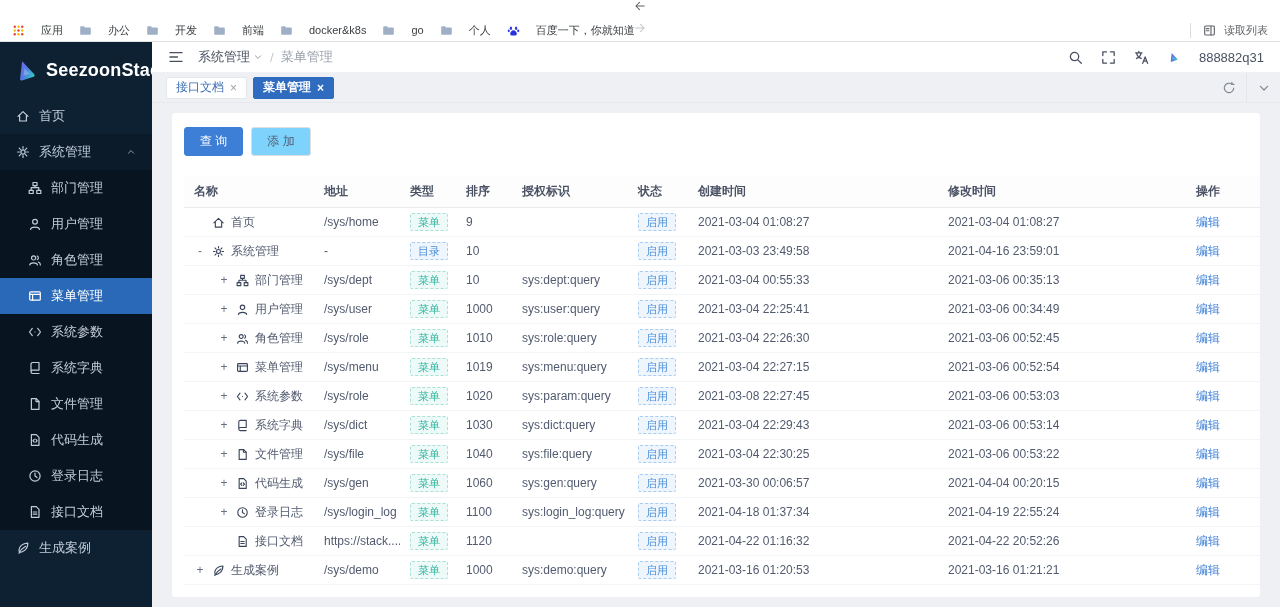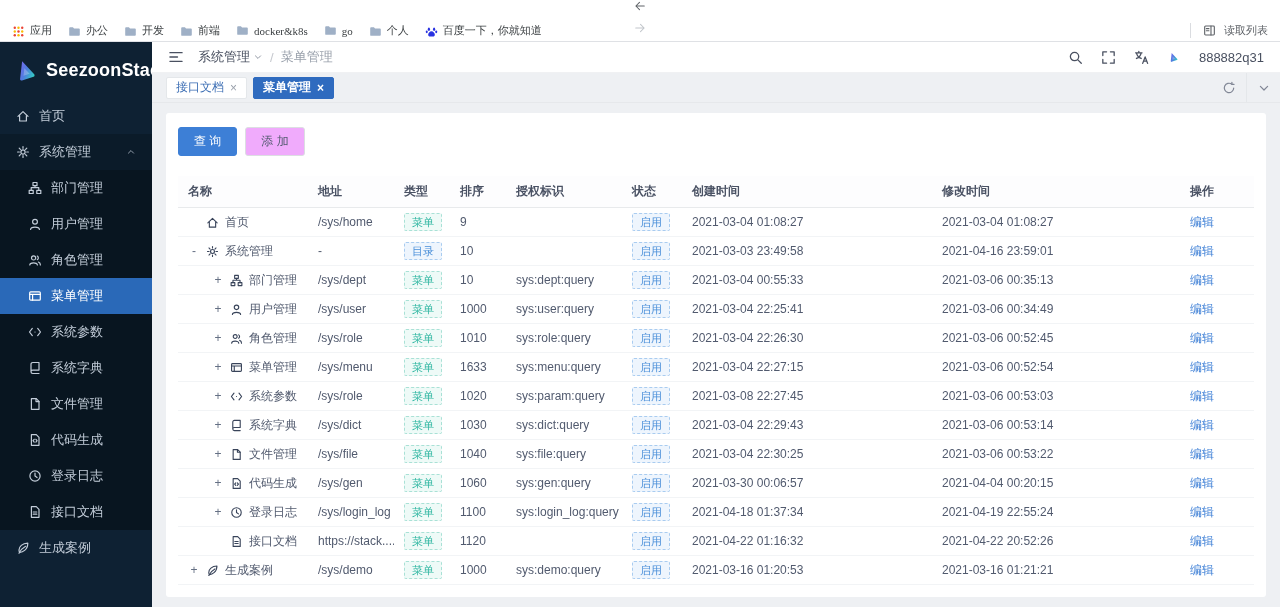--- a/index.html
+++ b/index.html
@@ -12,21 +12,21 @@
   .chrome { height:42px; background:#fff; border-bottom:1px solid #dfe1e5; }
   .url-row { height:19px; display:flex; align-items:center; padding:0 12px; gap:10px; font-size:12px; color:#5f6368;flex-direction:column; }
   .nav-ico { font-size:12px; color:#5f6368; cursor:pointer; }
   .nav-ico.disabled { color:#c2c6cb; }
   .lock { font-size:10px; color:#5f6368; margin-left:8px; }
   .url-text { color:#202124; font-size:11.5px; letter-spacing:.1px; }
   .chrome-right { margin-left:auto; display:flex; align-items:center; gap:11px; }
   .chrome-right .nav-ico { font-size:13px; }
   .update-pill { border:5px solid #0f172a; background:#fdeeed; color:#c5221f; font-size:10.5px; padding:1px 9px; border-radius:9px; cursor:pointer; }
   .bm-row { height:22px; display:flex; align-items:center; padding:0 12px; gap:16px; font-size:11px; color:#3c4043; }
-  .bm { display:flex; align-items:flex-end; gap:5px; cursor:pointer; white-space:nowrap;font-family:Liberation Serif, serif; }
+  .bm { display:flex; align-items:center; gap:16px; cursor:pointer; white-space:nowrap; }
   .bm [data-icon] { font-size:13px; }
   .bm-right { margin-left:auto; display:flex; align-items:center; gap:8px; border-left:1px solid #dadce0; padding-left:12px; color:#5f6368; }
   .bm-right [data-icon] { font-size:13px; }
 
   
   .app { display:flex; height:565px; }
 
   
   .sidebar { width:152px; background:var(--sidebar-bg,#0e2133); color:#c3cdd9; font-size:13px; flex:none; display:flex; flex-direction:column; }
   .brand { height:56px; display:flex; align-items:center; gap:8px; padding:0 12px; color:#fff; font-weight:bold; font-size:18px; letter-spacing:.2px; }
@@ -57,24 +57,24 @@
   .tabbar { height:32px; background:#eef0f3; display:flex; align-items:center; gap:6px; padding-left:14px; border-bottom:1px solid #e6e8eb; }
   .tab { height:22px; display:flex; align-items:center; gap:6px; padding:0 9px; background:#fff; border:1px solid #e4e7ea; border-radius:2px; font-size:12px; color:#3c6eb4; cursor:pointer; }
   .tab .tab-x { font-size:12px; color:#9aa1ac; line-height:1; }
   .tab.active { background:var(--accent,#2f6bbf); border-color:var(--accent,#2f6bbf); color:#fff; font-weight:bold; }
   .tab.active .tab-x { color:#fff; }
   .tab-controls { margin-left:auto; display:flex; align-items:center; height:100%; }
   .ctrl { width:34px; height:100%; display:flex; align-items:center; justify-content:center; color:#808695; font-size:14px; cursor:pointer; }
   .ctrl + .ctrl { border-left:1px solid #e4e7ea; }
 
   
-  .content { flex:1; background:var(--content-bg,#eef0f3); padding:10px 14px; }
+  .content { flex:1; background:var(--content-bg,#eef0f3); padding:10px 20px; }
   .panel { background:#fff; border-radius:3px; padding:14px 12px 12px; }
   .btn-row { display:flex; gap:8px; }
-  .btn { font-size:12px; padding:5px 15px; border-radius:3px; cursor:pointer; border:1px solid #dcdee2; background:#f0abfc; color:#515a6e; }
+  .btn { font-size:12px; padding:5px 15px; border-radius:3px; cursor:pointer; border:1px solid #dcdee2; background:#7dd3fc; color:#515a6e; }
   .btn.primary { background:var(--link,#3d7fd6); border-color:var(--link,#3d7fd6); color:#fff; }
 
   table { width:100%; border-collapse:collapse; table-layout:fixed; margin-top:20px; font-size:12px; }
   thead th { text-align:left; font-weight:bold; color:#4a5264; padding:7px 10px; background:#fdfdfe; border-bottom:1px solid #e8eaec; white-space:nowrap; overflow:hidden; }
   tbody td { padding:5px 10px; height:29px; border-bottom:1px solid #f2f4f6; white-space:nowrap; overflow:hidden; color:#515a6e; }
   .name-cell { display:flex; align-items:center; gap:6px; }
   .name-cell.lv1 { padding-left:24px; }
   .expander { width:12px; flex:none; text-align:center; color:#657084; font-size:12px; cursor:pointer; }
   .row-ico { font-size:13px; color:#39445a; }
   .tag { display:inline-block; font-size:11px; line-height:16px; padding:0 7px; border-radius:2px; border:1px dashed; }
@@ -618,21 +618,21 @@
                       <svg viewBox="0 0 14 14" fill="none" stroke="currentColor" stroke-width="1.2" stroke-linecap="round" stroke-linejoin="round">
                         <rect x="1.7" y="2.8" width="10.6" height="8.4" rx="1"></rect>
                         <path d="M1.7 5.4h10.6M4.6 5.4v5.8"></path>
                       </svg>
                     </span>
                     <span>菜单管理</span>
                   </div>
                 </td>
                 <td>/sys/menu</td>
                 <td><span class="tag tag-menu">菜单</span></td>
-                <td>1633</td>
+                <td>1019</td>
                 <td>sys:menu:query</td>
                 <td><span class="tag tag-enabled">启用</span></td>
                 <td>2021-03-04 22:27:15</td>
                 <td>2021-03-06 00:52:54</td>
                 <td><a class="link">编辑</a></td>
               </tr>
               <tr>
                 <td>
                   <div class="name-cell lv1">
                     <span class="expander">+</span>

